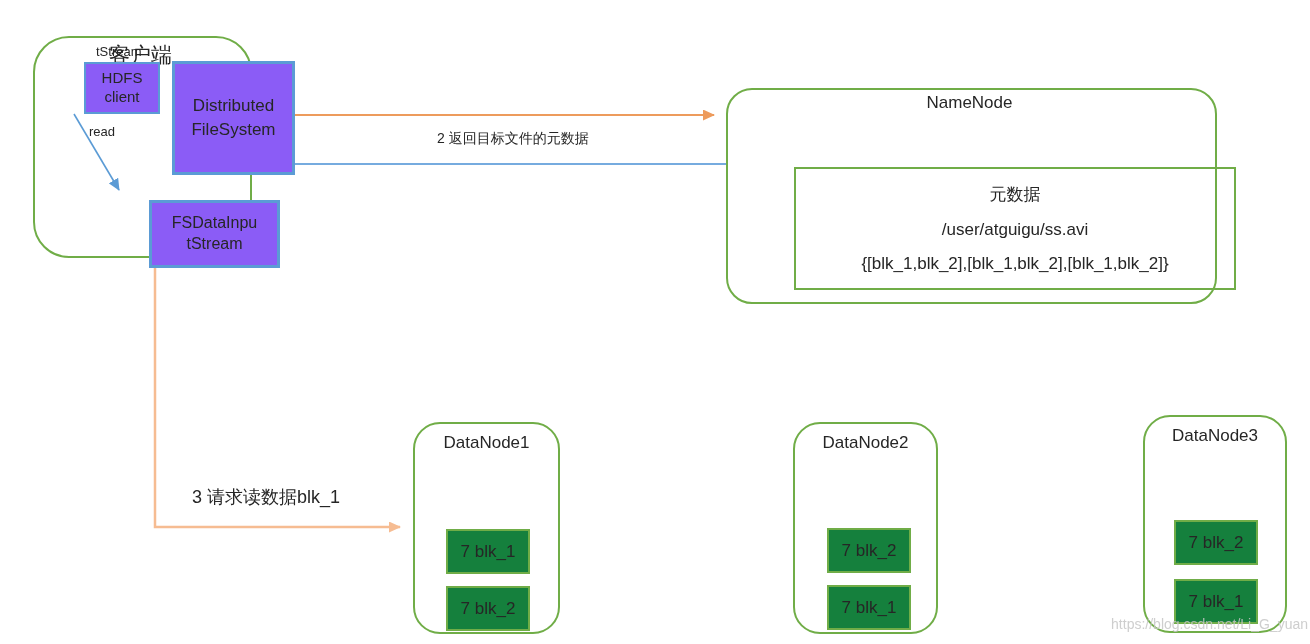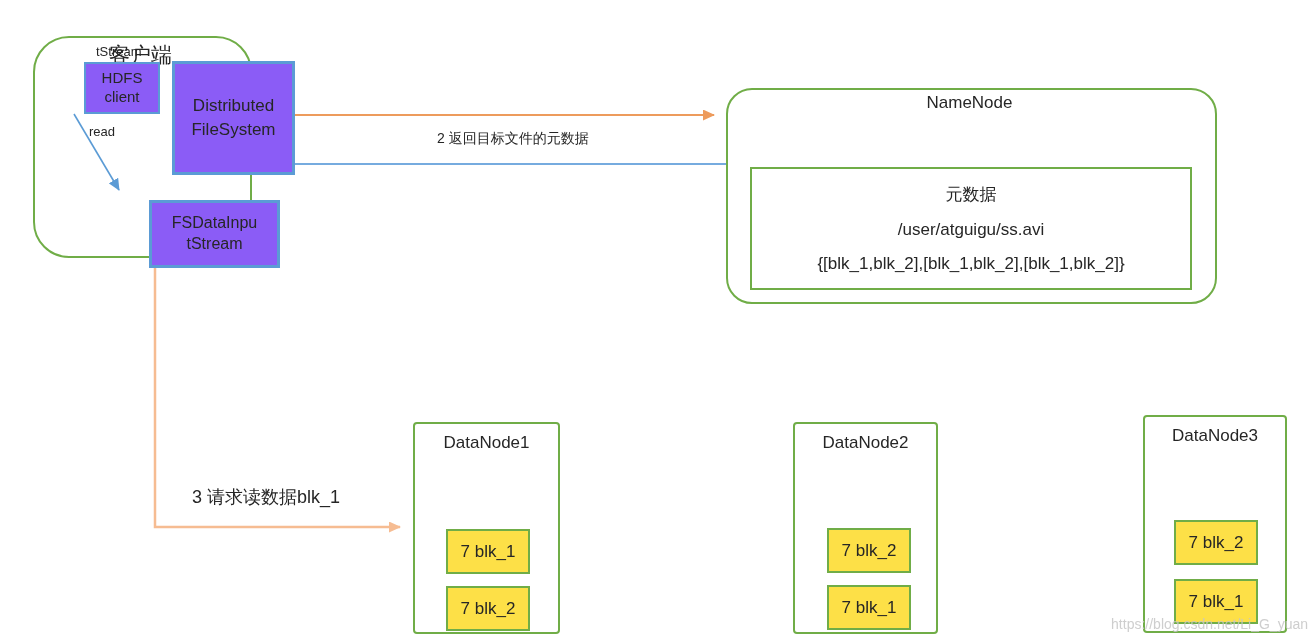--- a/index.html
+++ b/index.html
@@ -29,29 +29,29 @@
 
   
   #flow-label-1 { left:259px; top:81px;  font-size:18px; }
   #flow-label-2 { left:437px; top:130px; font-size:14px; }
   #flow-label-3 { left:192px; top:485px; font-size:18px; }
 
   
   #namenode-group { left:726px; top:88px; width:487px; height:212px;
     border:2px solid var(--green); border-radius:26px; }
   #namenode-title { left:726px; top:93px; width:487px; text-align:center; font-size:17px; }
-  #meta-box { left:750px; top:167px; width:442px; height:123px;
+  #meta-box { left:794px; top:167px; width:442px; height:123px;
     border:2px solid var(--green); display:flex; flex-direction:column;
     justify-content:space-evenly; align-items:center; font-size:17px; box-sizing:border-box; }
 
   
-  .dn-group { position:absolute; border:2px solid var(--green); border-radius:4px; box-sizing:border-box; }
+  .dn-group { position:absolute; border:2px solid var(--green); border-radius:27px; box-sizing:border-box; }
   .dn-title { position:absolute; top:9px; left:0; width:100%; text-align:center; font-size:17px; }
   .blk-box { position:absolute; width:84px; height:45px; border:2.5px solid var(--green);
-    background:#fde047; display:flex; align-items:center; justify-content:center;
+    background:#15803d; display:flex; align-items:center; justify-content:center;
     font-size:17px; box-sizing:border-box; }
   #dn1 { left:413px; top:422px; width:147px; height:212px; }
   #dn1 .blk-a { left:31px; top:105px; }
   #dn1 .blk-b { left:31px; top:162px; }
   #dn2 { left:793px; top:422px; width:145px; height:212px; }
   #dn2 .blk-a { left:32px; top:104px; }
   #dn2 .blk-b { left:32px; top:161px; }
   #dn3 { left:1143px; top:415px; width:144px; height:218px; }
   #dn3 .blk-a { left:29px; top:103px; }
   #dn3 .blk-b { left:29px; top:162px; }

